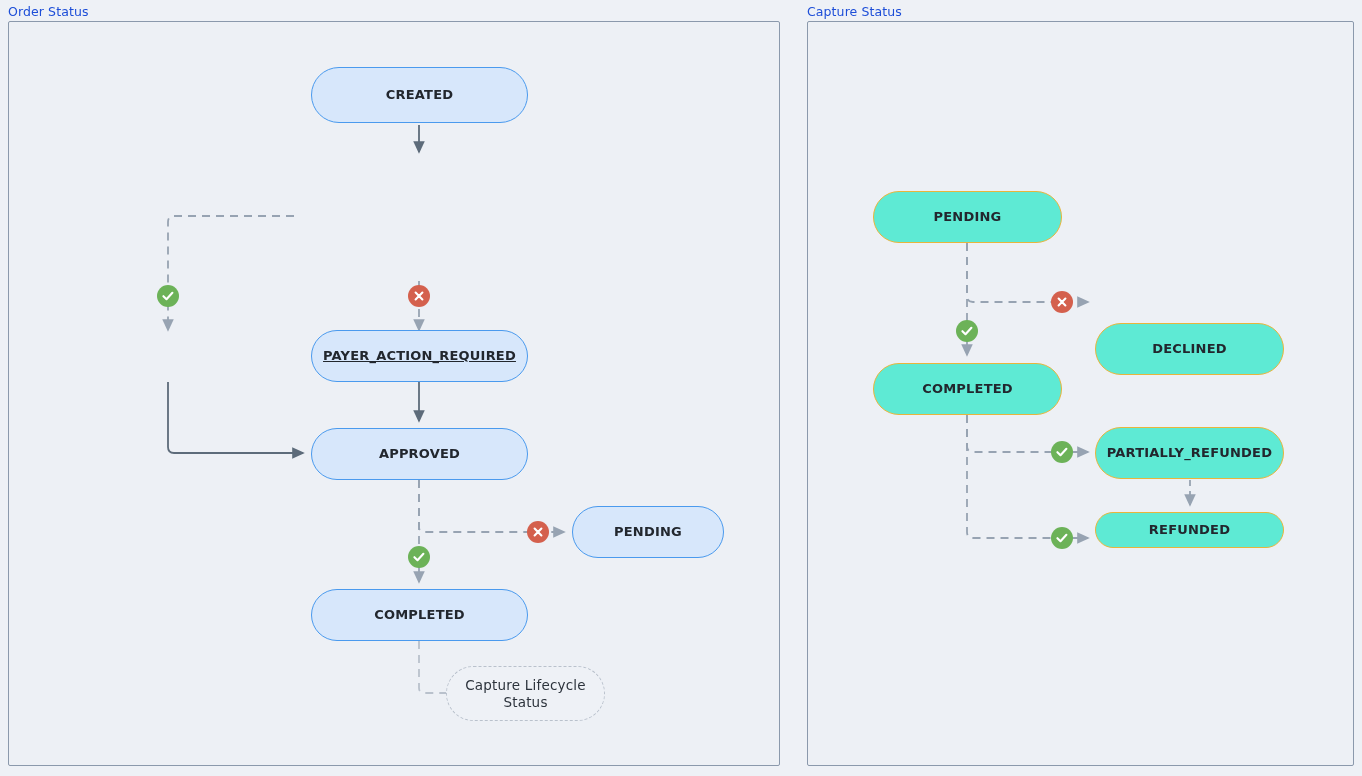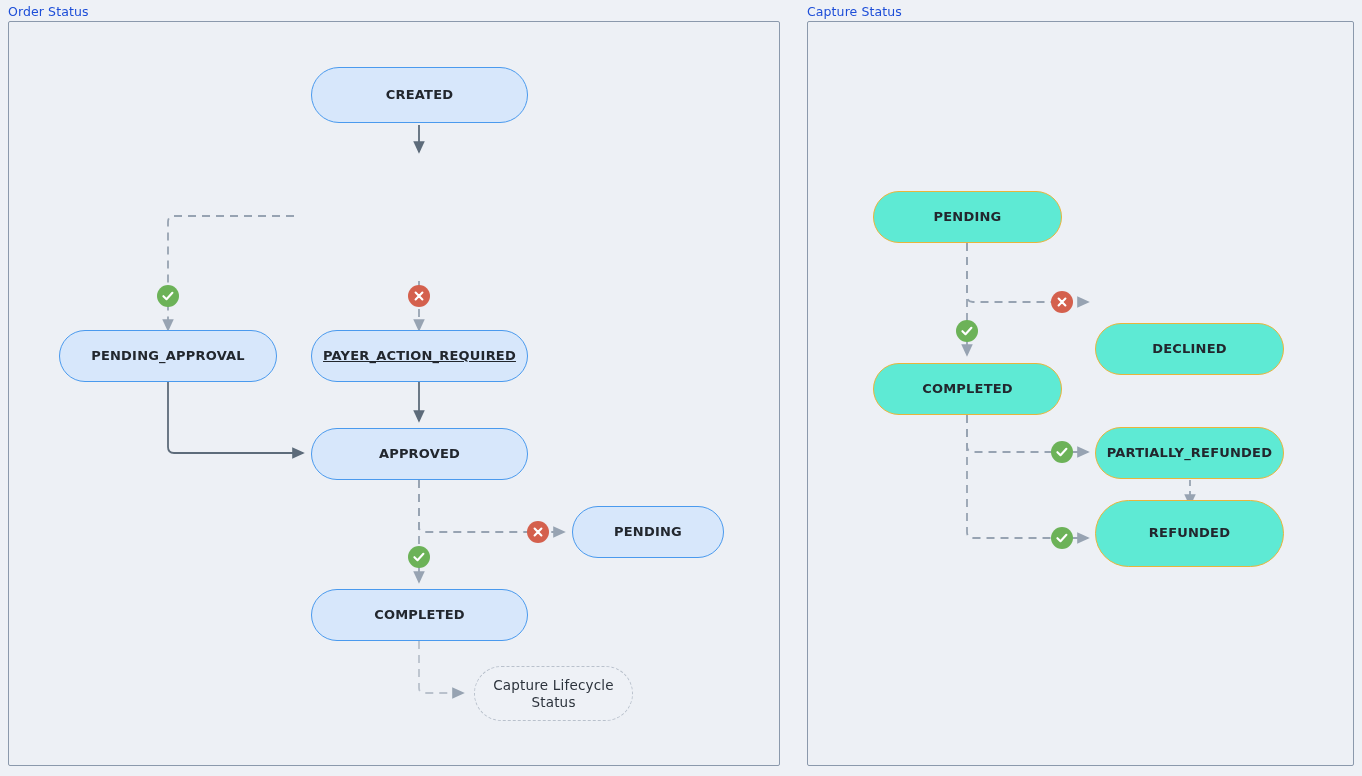--- a/index.html
+++ b/index.html
@@ -188,38 +188,37 @@
   </div>
   <div class="badge ok" style="left:1051px; top:527px;">
     <svg width="14" height="14" viewBox="0 0 14 14">
         <path d="M2.4,7.2 L5.5,10.2 L11.4,3.8" stroke="#ffffff" stroke-width="2.1" fill="none" stroke-linecap="round" stroke-linejoin="round"></path>
       </svg>
   </div>
 
   <div class="node blue" style="left:311px; top:67px; width:217px; height:56px;">CREATED</div>
 
 
-  <div class="node blue" style="left:59px; top:330px; width:218px; height:52px;">PENDING_APPROVAL</div>
 
   <div class="node blue" style="left:311px; top:330px; width:217px; height:52px;text-decoration:underline;">PAYER_ACTION_REQUIRED</div>
 
   <div class="node blue" style="left:311px; top:428px; width:217px; height:52px;">APPROVED</div>
 
   <div class="node blue" style="left:572px; top:506px; width:152px; height:52px;">PENDING</div>
 
   <div class="node blue" style="left:311px; top:589px; width:217px; height:52px;">COMPLETED</div>
 
-  <div class="node ghost" style="left:474px; top:666px; width:159px; height:55px; flex-direction:column;">
+  <div class="node ghost" style="left:446px; top:666px; width:159px; height:55px; flex-direction:column;">
     <span>Capture Lifecycle</span>
     <span>Status</span>
   </div>
 
   <div class="node yellow" style="left:873px; top:191px; width:189px; height:52px;">PENDING</div>
 
   <div class="node yellow" style="left:1095px; top:276px; width:189px; height:52px;margin-top:47px;">DECLINED</div>
 
   <div class="node yellow" style="left:873px; top:363px; width:189px; height:52px;">COMPLETED</div>
 
   <div class="node yellow" style="left:1095px; top:427px; width:189px; height:52px;">PARTIALLY_REFUNDED</div>
 
-  <div class="node yellow" style="left:1095px; top:500px; width:189px; height:67px;">REFUNDED</div>
+  <div class="node yellow" style="left:1095px; top:512px; width:189px; height:36px;">REFUNDED</div>
 
 </div>
 
 </body></html>

